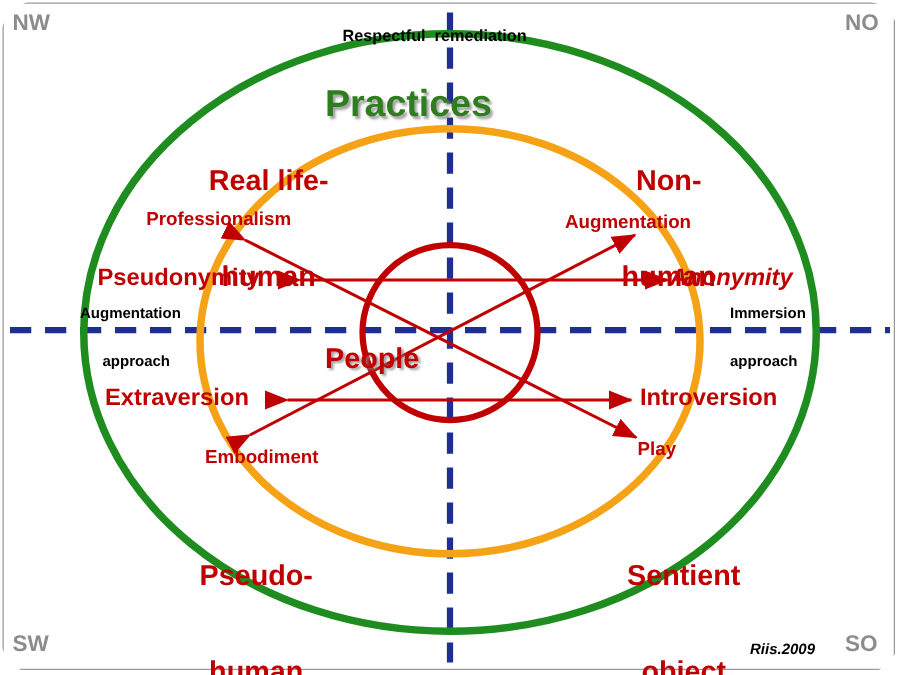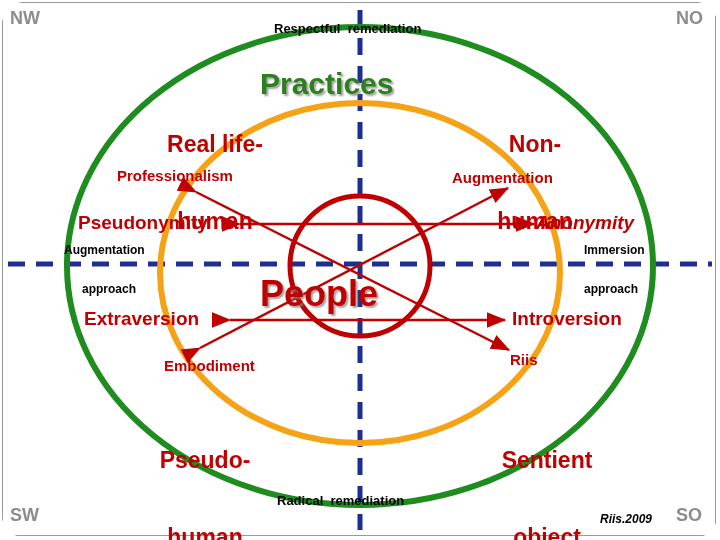--- a/index.html
+++ b/index.html
@@ -54,21 +54,21 @@
     font-size: 30px;
     text-shadow: 2px 2px 2px rgba(130,130,130,0.75);
   }
   .t-places {
     color: #f2a007;
     font-size: 25px;
     text-shadow: 2px 2px 2px rgba(130,130,130,0.75);
   }
   .t-people {
     color: #c00000;
-    font-size: 36px;
+    font-size: 23px;
     text-shadow: 2px 2px 2px rgba(130,130,130,0.75);
   }
   
   .quad {
     color: #c00000;
     font-size: 23px;
     font-weight: bold;
     text-align: center;
     line-height: 1.12;
   }
@@ -134,21 +134,20 @@
 
     <line x1="200" y1="348" x2="508" y2="188" stroke="#c00000" stroke-width="2.4" marker-start="url(#ah)" marker-end="url(#ah)"></line>
   </svg>
 
   <div class="lbl corner" style="left:10px; top:8px;">NW</div>
   <div class="lbl corner" style="left:676px; top:8px;">NO</div>
   <div class="lbl corner" style="left:10px; top:505px;">SW</div>
   <div class="lbl corner" style="left:676px; top:505px;">SO</div>
 
   <div class="lbl remed" style="left:274px; top:22px;">Respectful  remediation</div>
-  <div class="lbl remed" style="left:277px; top:494px;">Radical  remediation</div>
 
   <div class="lbl ring-title t-practices" style="left:260px; top:43px; width:200px;">Practices</div>
   <div class="lbl ring-title t-people" style="left:260px; top:250px; width:200px;">People</div>
 
   <div class="lbl quad" style="left:120px; top:80px; width:190px;">
     <div>Real life-</div>
     <div>human</div>
   </div>
   <div class="lbl quad" style="left:440px; top:80px; width:190px;">
     <div>Non-</div>
@@ -159,21 +158,21 @@
     <div>human</div>
   </div>
   <div class="lbl quad" style="left:452px; top:396px; width:190px;">
     <div>Sentient</div>
     <div>object</div>
   </div>
 
   <div class="lbl diag" style="left:117px; top:168px;">Professionalism</div>
   <div class="lbl diag" style="left:452px; top:170px;">Augmentation</div>
   <div class="lbl diag" style="left:164px; top:358px;">Embodiment</div>
-  <div class="lbl diag" style="left:510px; top:352px;">Riis</div>
+  <div class="lbl diag" style="left:510px; top:352px;">Play</div>
 
   <div class="lbl axis-end" style="left:78px; top:212px;">Pseudonymity</div>
   <div class="lbl axis-end" style="left:536px; top:212px;font-style:italic;">Anonymity</div>
   <div class="lbl axis-end" style="left:84px; top:308px;">Extraversion</div>
   <div class="lbl axis-end" style="left:512px; top:308px;">Introversion</div>
 
   <div class="lbl small-black" style="left:64px; top:244px;">Augmentation</div>
   <div class="lbl small-black" style="left:82px; top:283px;">approach</div>
   <div class="lbl small-black" style="left:584px; top:244px;">Immersion</div>
   <div class="lbl small-black" style="left:584px; top:283px;">approach</div>

